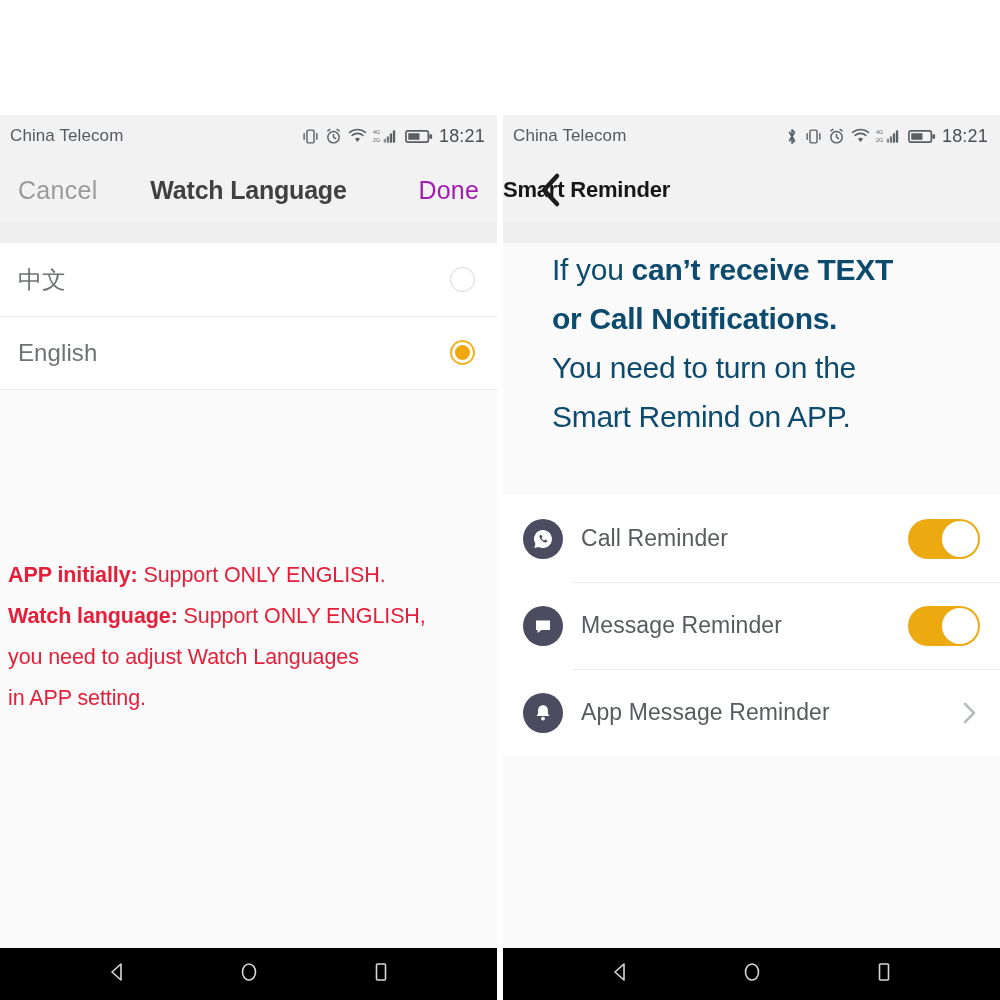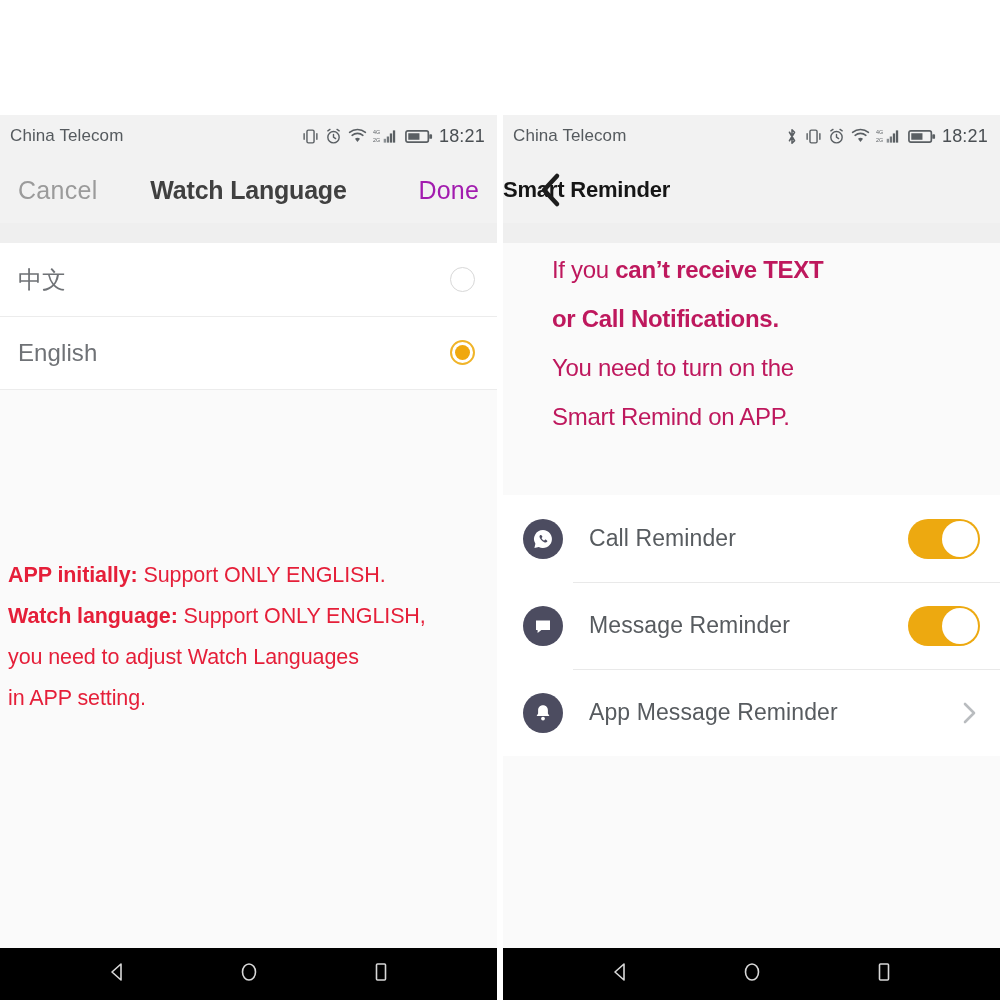--- a/index.html
+++ b/index.html
@@ -165,42 +165,41 @@
     letter-spacing: -0.1px;
   }
   .note-left b { font-weight: bold; }
 
   
   .note-right {
     position: absolute;
     left: 49px;
     top: 130px;
     width: 430px;
-    color: #be185d;
-    font-size: 24px;
+    color: #0c4a6e;
+    font-size: 30px;
     line-height: 49px;
     letter-spacing: -0.3px;
   }
   .note-right b { font-weight: bold; }
 
   
   .rem-list {
     position: absolute;
     left: 0; right: 0;
     top: 380px;
     background: #ffffff;
   }
   .rem-row {
     height: 87px;
     display: flex;
     align-items: center;
     padding: 0 20px 0 20px;
     position: relative;
     background: #ffffff;
-    gap: 8px;
   }
   .rem-row + .rem-row::before {
     content: "";
     position: absolute;
     left: 70px; right: 0; top: 0;
     height: 1px;
     background: #e9e9e9;
   }
   .rem-icon {
     width: 40px; height: 40px;

